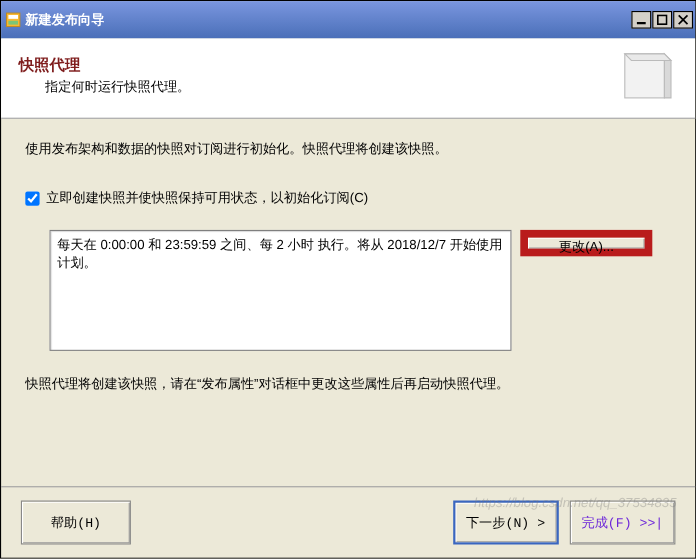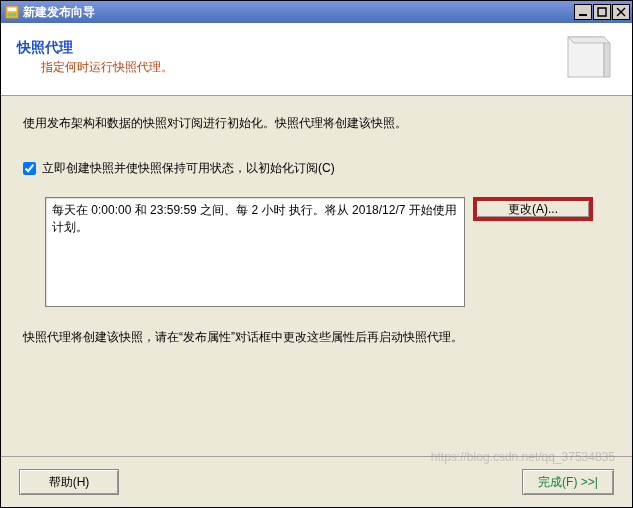--- a/index.html
+++ b/index.html
@@ -13,21 +13,21 @@
     }
     .window {
       width: 633px;
       height: 508px;
       border: 1px solid #000;
       background: #ece9d8;
       display: flex;
       flex-direction: column;
     }
     .titlebar {
-      height: 22px;
+      height: 34px;
       background: linear-gradient(to bottom, #7a96df, #4a6fb8);
       display: flex;
       align-items: center;
       justify-content: space-between;
       padding: 0 2px 0 4px;
       color: #fff;
     }
     .titlebar-left {
       display: flex;
       align-items: center;
@@ -65,26 +65,26 @@
       border-bottom: 1px solid #a0a0a0;
       padding: 10px 16px 14px 16px;
       display: flex;
       justify-content: space-between;
       align-items: center;
     }
     .header-text { flex: 1; }
     .header-title {
       font-size: 14px;
       font-weight: bold;
-      color: #1d4ed8;
+      color: #7f1d1d;
       margin-bottom: 2px;
     }
     .header-subtitle {
       font-size: 12px;
-      color: #c2410c;
+      color: #000000;
       padding-left: 24px;
     }
     .header-graphic {
       width: 48px;
       height: 48px;
       margin-right: 4px;
     }
 
     .content {
       flex: 1;
@@ -125,64 +125,66 @@
       font-family: inherit;
       line-height: 1.4;
       resize: none;
       overflow: auto;
       box-shadow: inset 1px 1px 1px rgba(0,0,0,0.15);
     }
     .change-btn {
       width: 120px;
       height: 24px;
       background: #ece9d8;
-      border: 4px solid #b91c1c;
+      border: 7px solid #b91c1c;
       box-shadow: 1px 1px 0 #fff inset, -1px -1px 0 #999 inset;
       font-size: 12px;
       cursor: pointer;
     }
     .note-text {
       margin-top: 8px;
       line-height: 1.4;
     }
 
     .button-bar {
       border-top: 1px solid #a0a0a0;
       padding: 12px 18px;
       display: flex;
       align-items: center;
       gap: 10px;
     }
     .button-bar .spacer { flex: 1; }
     .wiz-btn {
       min-width: 92px;
-      height: 26px;
+      height: 40px;
       background: #ece9d8;
       border: 1px solid #888;
       box-shadow: 1px 1px 0 #fff inset, -1px -1px 0 #999 inset;
       font-size: 12px;
       cursor: pointer;
       padding: 0 10px;
+      font-family: Liberation Mono, monospace;
     }
     .wiz-btn.primary {
       border: 2px solid #3a66c0;
     }
     .wiz-btn.disabled {
       color: #999;
       cursor: default;
     }
-    .wiz-btn.disabled span { color: #15803d; }
+    .wiz-btn.disabled span { color: #6d28d9; }
     .help-btn { min-width: 100px; }
     .watermark {
       position: absolute;
       right: 18px;
       bottom: 44px;
       color: rgba(120,120,120,0.35);
       font-size: 12px;
       pointer-events: none;
+      font-style: italic;
     }
   </style>
 </head>
 <body>
 
 <div class="window">
 
   <div class="titlebar">
     <div class="titlebar-left">
       <span class="app-icon">
@@ -241,17 +243,18 @@
       <textarea class="schedule-textarea" readonly="" style="">每天在 0:00:00 和 23:59:59 之间、每 2 小时 执行。将从 2018/12/7 开始使用计划。</textarea>
       <button class="change-btn">更改(A)...</button>
     </div>
 
     <div class="note-text">快照代理将创建该快照，请在“发布属性”对话框中更改这些属性后再启动快照代理。</div>
   </div>
 
   <div class="button-bar">
     <button class="wiz-btn help-btn">帮助(H)</button>
     <div class="spacer"></div>
+    <button class="wiz-btn primary">下一步(N) &gt;</button>
     <button class="wiz-btn disabled" disabled=""><span>完成(F) &gt;&gt;|</span></button>
   </div>
 
   <div class="watermark">https://blog.csdn.net/qq_37534835</div>
 </div>
 
 </body></html>

